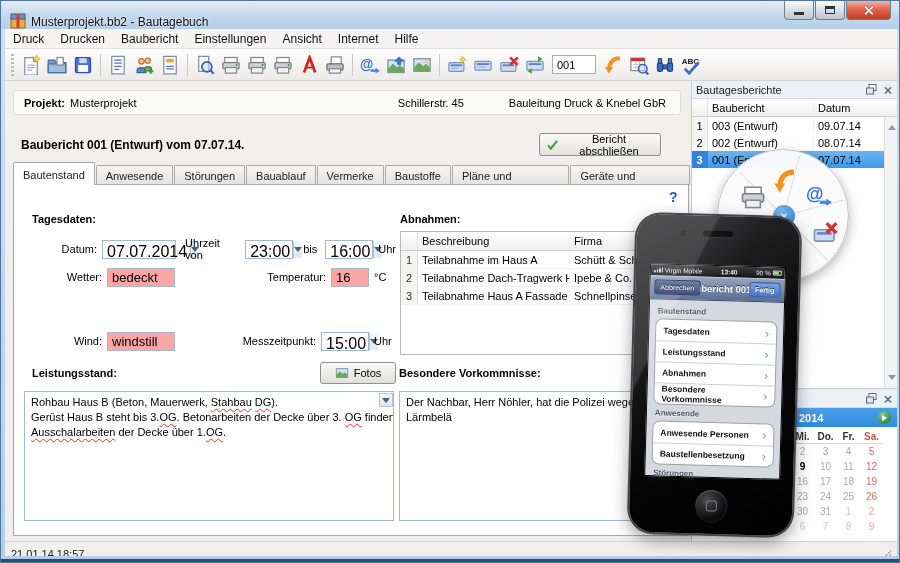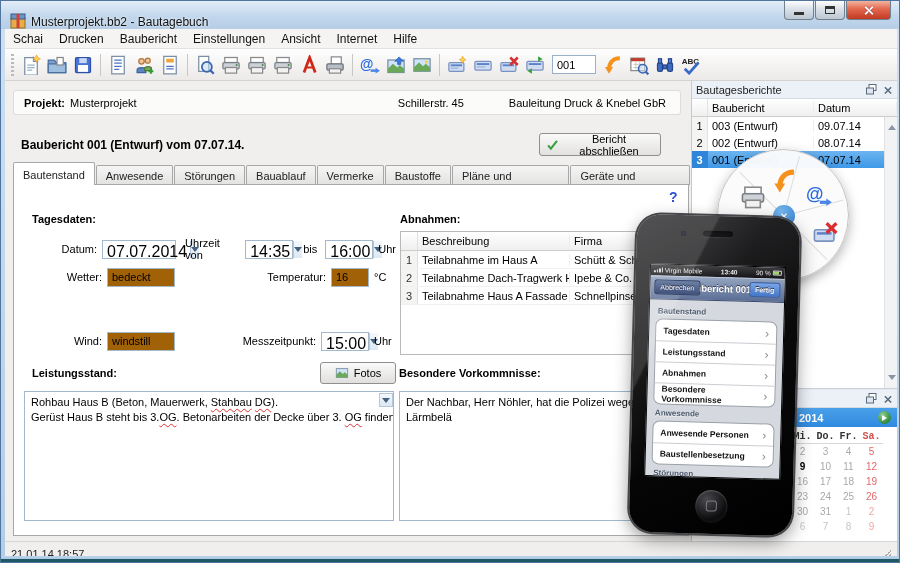--- a/index.html
+++ b/index.html
@@ -44,21 +44,21 @@
   .tabs{position:absolute;left:8px;top:81px;height:23px;display:flex;align-items:flex-end;}
   .tab{font-size:11px;padding:4px 9px 3px;border:1px solid #a8a8a8;border-bottom:none;border-radius:2px 2px 0 0;
        background:linear-gradient(#f5f5f5,#e2e2e0);margin-right:1px;color:#222;height:20px;}
   .tab.active{background:#fff;height:23px;position:relative;z-index:3;font-weight:normal;padding-top:6px;}
   .content{position:absolute;left:8px;top:103px;width:676px;height:352px;background:#fff;border:1px solid #a8a8a8;z-index:2;}
   .help{position:absolute;left:655px;top:4px;color:#2a50d8;font-weight:bold;font-size:14px;}
   .sec-label{position:absolute;font-size:11px;font-weight:bold;}
   .form-row{position:absolute;left:10px;width:372px;height:20px;display:flex;align-items:center;font-size:11px;}
   .fl{width:78px;text-align:right;margin-right:5px;}
   .fl2{margin-left:auto;text-align:right;margin-right:5px;}
-  input.txt{height:19px;border:1px solid #a3b8cc;font-size:11px;padding:1px 4px;background:#a16207;}
+  input.txt{height:19px;border:1px solid #a3b8cc;font-size:13px;padding:1px 4px;background:#fca5a5;}
   .combo{display:flex;height:19px;border:1px solid #a3b8cc;background:#fff;align-items:stretch;}
   .combo .cval{font-size:16px;padding:2px 3px 0 4px;flex:1;white-space:nowrap;}
   .cbtn{width:14px;background:linear-gradient(#f4f8fc,#dce8f4);border-left:1px solid #b4c6d8;display:flex;align-items:center;justify-content:center;}
   .carr{width:0;height:0;border:4px solid transparent;border-top:5px solid #44617e;margin-top:4px;}
   .unit{margin-left:5px;white-space:nowrap;}
   
   .abn{position:absolute;left:386px;top:46px;width:288px;height:124px;border:1px solid #b9b9b9;background:#fff;overflow:hidden;}
   .abn-row{display:grid;grid-template-columns:17px 152px 1fr;font-size:11px;height:18px;align-items:center;}
   .abn-row.hdr{background:linear-gradient(#fff,#efefef);border-bottom:1px solid #cdcdcd;height:19px;font-size:11px;}
   .abn-row .gut{background:#f4f4f3;border-right:1px solid #e0e0e0;height:100%;display:flex;align-items:center;justify-content:center;color:#333;}
@@ -102,21 +102,21 @@
   
   .p2{position:absolute;left:0;top:309px;width:100%;height:151px;background:#fff;}
   .cal-head{height:19px;background:linear-gradient(#4aa0e8,#2f8ae0);color:#fff;font-weight:bold;font-size:11px;
             display:flex;align-items:center;position:relative;}
   .cal-head .yr{margin-left:107px;}
   .cal-next{position:absolute;right:6px;top:3px;width:13px;height:13px;border-radius:50%;
             background:radial-gradient(circle at 35% 30%,#8ed08e,#2f8a3c 70%);display:flex;align-items:center;justify-content:center;}
   .cal-next i{width:0;height:0;border:3px solid transparent;border-left:5px solid #fff;margin-left:3px;}
   .cal-grid{display:grid;grid-template-columns:24px repeat(7,23px);padding:2px 0 0 6px;}
   .cal-grid span{height:15px;font-size:10px;display:flex;align-items:center;justify-content:center;}
-  .c-h{font-weight:bold;color:#333;border-bottom:1px solid #d8d8d8;font-family:Liberation Mono, monospace;}
+  .c-h{font-weight:bold;color:#333;border-bottom:1px solid #d8d8d8;}
   .c-h.red{color:#d05050;}
   .c-kw{color:#b8b8b8;font-size:9px;}
   .c-day{color:#a9a9a9;} .c-sat{color:#e06868;} .c-today{color:#000;font-weight:bold;}
   .c-nx{color:#c6c6c6;} .c-nxsat{color:#eda8a8;}
   
   .radial{position:absolute;left:716px;top:148px;width:132px;height:132px;border-radius:50%;z-index:20;
           background:rgba(251,251,252,0.97);border:1px solid #c4c4c4;box-shadow:0 4px 12px rgba(0,0,0,.3);}
   .rline{position:absolute;left:65px;top:4px;width:1px;height:124px;background:#ddd;}
   .ric{position:absolute;display:flex;}
   .rcenter{position:absolute;left:55px;top:55px;width:22px;height:22px;border-radius:50%;
@@ -175,21 +175,21 @@
       <div class="cap">
           <span class="glyph-max"></span>
         </div>
       <div class="cap close">
           <span class="xmark white"></span>
         </div>
     </div>
   </div>
 
   <div class="menubar" id="menubar">
-      <span class="menu-item">Schai</span>
+      <span class="menu-item">Druck</span>
       <span class="menu-item">Drucken</span>
       <span class="menu-item">Baubericht</span>
       <span class="menu-item">Einstellungen</span>
       <span class="menu-item">Ansicht</span>
       <span class="menu-item">Internet</span>
       <span class="menu-item">Hilfe</span>
     </div>
 
   <div class="toolbar" id="toolbar">
     <span class="tgrip"></span>
@@ -402,21 +402,21 @@
       <div class="form-row" style="top:54px;">
         <span class="fl">Datum:</span>
         <span class="combo" style="width:74px;">
             <span class="cval">07.07.2014</span>
             <span class="cbtn">
               <i class="carr"></i>
             </span>
           </span>
         <span style="margin-left:9px;">Uhrzeit von</span>
         <span class="combo" style="width:48px;margin-left:8px;">
-            <span class="cval">14:35</span>
+            <span class="cval">23:00</span>
             <span class="cbtn">
               <i class="carr"></i>
             </span>
           </span>
         <span style="margin-left:10px;">bis</span>
         <span class="combo" style="width:48px;margin-left:8px;">
             <span class="cval">16:00</span>
             <span class="cbtn">
               <i class="carr"></i>
             </span>
@@ -478,20 +478,21 @@
           </svg>
         <span>Fotos</span>
       </button>
       <div class="ta" id="ta1">
         <span class="ta-drop">
             <i class="carr"></i>
           </span>
         <div id="ls-lines">
             <div class="ls-line"><span>Rohbau Haus B (Beton, Mauerwerk, </span><span class="mis">Stahbau</span><span> </span><span class="mis">DG</span><span>).</span></div>
             <div class="ls-line"><span>Gerüst Haus B steht bis 3.</span><span class="mis">OG</span><span>. Betonarbeiten der Decke über 3. </span><span class="mis">OG</span><span> finden statt.</span></div>
+            <div class="ls-line"><span class="mis">Ausschalarbeiten</span><span> der Decke über 1.</span><span class="mis">OG</span><span>.</span></div>
           </div>
       </div>
 
       <div class="sec-label" style="left:385px;top:182px;">Besondere Vorkommnisse:</div>
       <div class="ta" id="ta2">
         <span>Der Nachbar, Herr Nöhler, hat die Polizei wegen Lärmbelä</span>
       </div>
     </div>
   </div>
 

